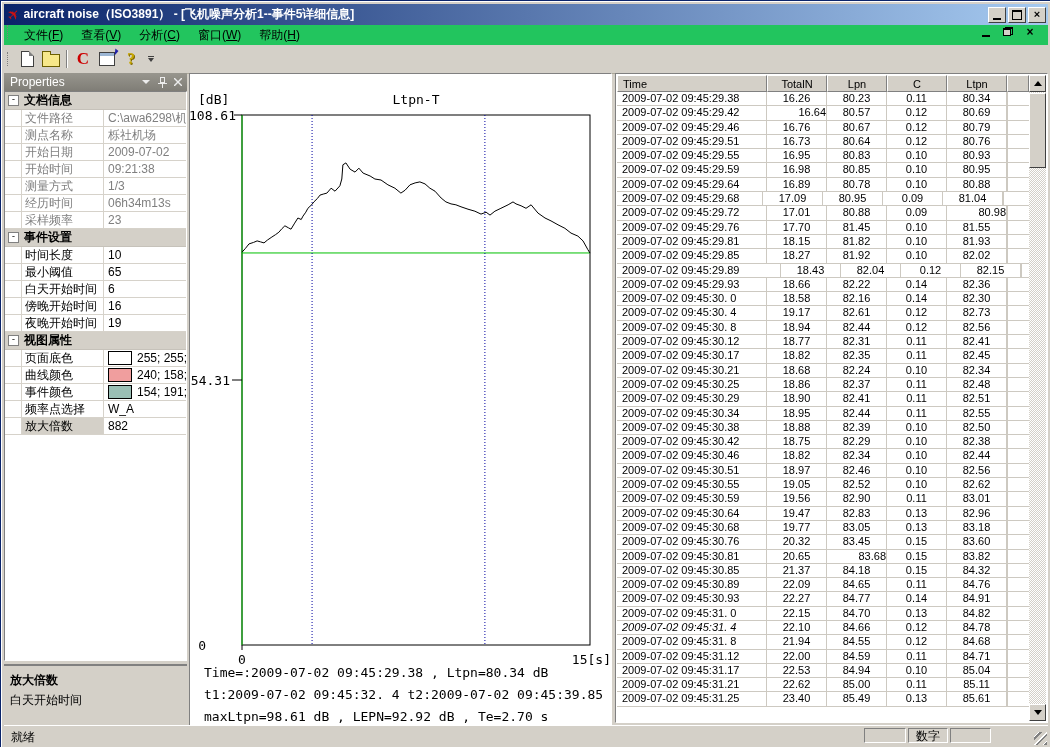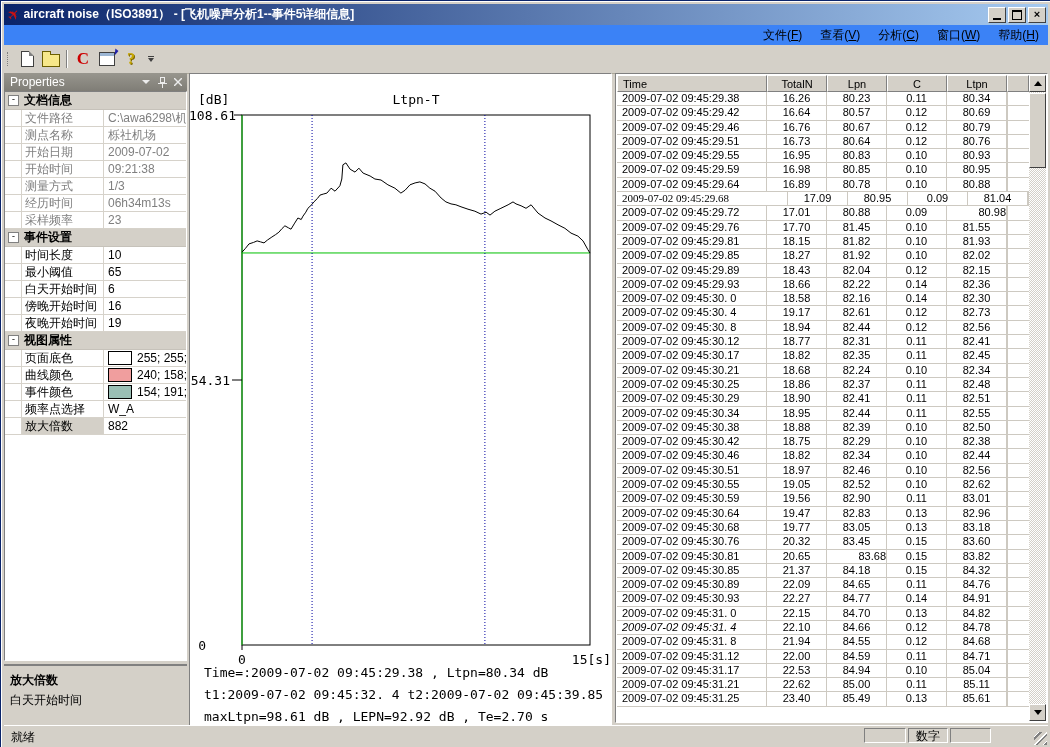--- a/index.html
+++ b/index.html
@@ -11,22 +11,22 @@
     background:linear-gradient(to right,#0A246A,#A6CAF0);display:flex;align-items:center;}
   .app-ico{color:#CC1111;font-size:15px;margin:0 4px 0 3px;transform:rotate(-45deg);line-height:15px;}
   .titletext{color:#fff;font-weight:bold;font-size:12px;white-space:nowrap;flex:1;overflow:hidden;}
   .winbtns{display:flex;gap:2px;margin-right:2px;}
   .wbtn{width:16px;height:14px;background:#D4D0C8;border:1px solid;border-color:#fff #404040 #404040 #fff;
     display:flex;align-items:center;justify-content:center;font-size:10px;color:#000;line-height:10px;}
   .glyph-min{width:8px;border-bottom:2px solid #000;height:8px;}
   .glyph-max{width:8px;height:7px;border:1px solid #000;border-top:2px solid #000;}
   .glyph-x{font-weight:bold;font-size:11px;margin-top:-2px;}
   
-  .menubar{position:absolute;left:3px;top:24px;right:3px;height:20px;background:#3b82f6;
-    display:flex;align-items:flex-end;font-size:12px;flex-direction:column;}
+  .menubar{position:absolute;left:3px;top:24px;right:3px;height:20px;background:#22c55e;
+    display:flex;align-items:flex-start;font-size:12px;}
   .mgrip{width:3px;height:14px;border-left:1px dotted #808080;margin:0 4px 0 3px;}
   .menu-item{padding:2px 9px;cursor:default;}
   .mdi-ctrls{margin-left:auto;display:flex;align-items:center;gap:6px;margin-right:10px;}
   .mdi-btn{width:16px;height:13px;display:flex;align-items:center;justify-content:center;}
   .mdi-min{width:8px;height:8px;border-bottom:2px solid #000;}
   .mdi-rest{position:relative;width:10px;height:9px;}
   .mdi-rest::before{content:"";position:absolute;right:0;top:0;width:6px;height:5px;border:1px solid #000;border-top-width:2px;}
   .mdi-rest::after{content:"";position:absolute;left:0;bottom:0;width:6px;height:5px;border:1px solid #000;border-top-width:2px;background:#D4D0C8;}
   .mdi-x{font-size:12px;font-weight:bold;line-height:10px;}
   
@@ -330,21 +330,21 @@
           <div class="trow">
             <div class="td time" style="width: 150px;">2009-07-02 09:45:29.38</div>
             <div class="td num" style="width: 60px;">16.26</div>
             <div class="td num" style="width: 60px;">80.23</div>
             <div class="td num" style="width: 60px;">0.11</div>
             <div class="td num" style="width: 60px;">80.34</div>
             <div class="td fillcol"></div>
           </div>
           <div class="trow">
             <div class="td time" style="width: 150px;">2009-07-02 09:45:29.42</div>
-            <div class="td num" style="width: 60px;">16.64</div>
+            <div class="td num" style="width: 60px; text-align: right;">16.64</div>
             <div class="td num" style="width: 60px;">80.57</div>
             <div class="td num" style="width: 60px;">0.12</div>
             <div class="td num" style="width: 60px;">80.69</div>
             <div class="td fillcol"></div>
           </div>
           <div class="trow">
             <div class="td time" style="width: 150px;">2009-07-02 09:45:29.46</div>
             <div class="td num" style="width: 60px;">16.76</div>
             <div class="td num" style="width: 60px;">80.67</div>
             <div class="td num" style="width: 60px;">0.12</div>
@@ -377,21 +377,21 @@
           </div>
           <div class="trow">
             <div class="td time" style="width: 150px;">2009-07-02 09:45:29.64</div>
             <div class="td num" style="width: 60px;">16.89</div>
             <div class="td num" style="width: 60px;">80.78</div>
             <div class="td num" style="width: 60px;">0.10</div>
             <div class="td num" style="width: 60px;">80.88</div>
             <div class="td fillcol"></div>
           </div>
           <div class="trow">
-            <div class="td time" style="width: 171px; font-family: Liberation Serif, serif;">2009-07-02 09:45:29.68</div>
+            <div class="td time" style="width: 146px;">2009-07-02 09:45:29.68</div>
             <div class="td num" style="width: 60px;">17.09</div>
             <div class="td num" style="width: 60px;">80.95</div>
             <div class="td num" style="width: 60px;">0.09</div>
             <div class="td num" style="width: 60px;">81.04</div>
             <div class="td fillcol"></div>
           </div>
           <div class="trow">
             <div class="td time" style="width: 150px;">2009-07-02 09:45:29.72</div>
             <div class="td num" style="width: 60px;">17.01</div>
             <div class="td num" style="width: 60px;">80.88</div>
@@ -417,21 +417,21 @@
           </div>
           <div class="trow">
             <div class="td time" style="width: 150px;">2009-07-02 09:45:29.85</div>
             <div class="td num" style="width: 60px;">18.27</div>
             <div class="td num" style="width: 60px;">81.92</div>
             <div class="td num" style="width: 60px;">0.10</div>
             <div class="td num" style="width: 60px;">82.02</div>
             <div class="td fillcol"></div>
           </div>
           <div class="trow">
-            <div class="td time" style="width: 150px;">2009-07-02 09:45:29.89</div>
+            <div class="td time" style="width: 164px;">2009-07-02 09:45:29.89</div>
             <div class="td num" style="width: 60px;">18.43</div>
             <div class="td num" style="width: 60px;">82.04</div>
             <div class="td num" style="width: 60px;">0.12</div>
             <div class="td num" style="width: 60px;">82.15</div>
             <div class="td fillcol"></div>
           </div>
           <div class="trow">
             <div class="td time" style="width: 150px;">2009-07-02 09:45:29.93</div>
             <div class="td num" style="width: 60px;">18.66</div>
             <div class="td num" style="width: 60px;">82.22</div>

